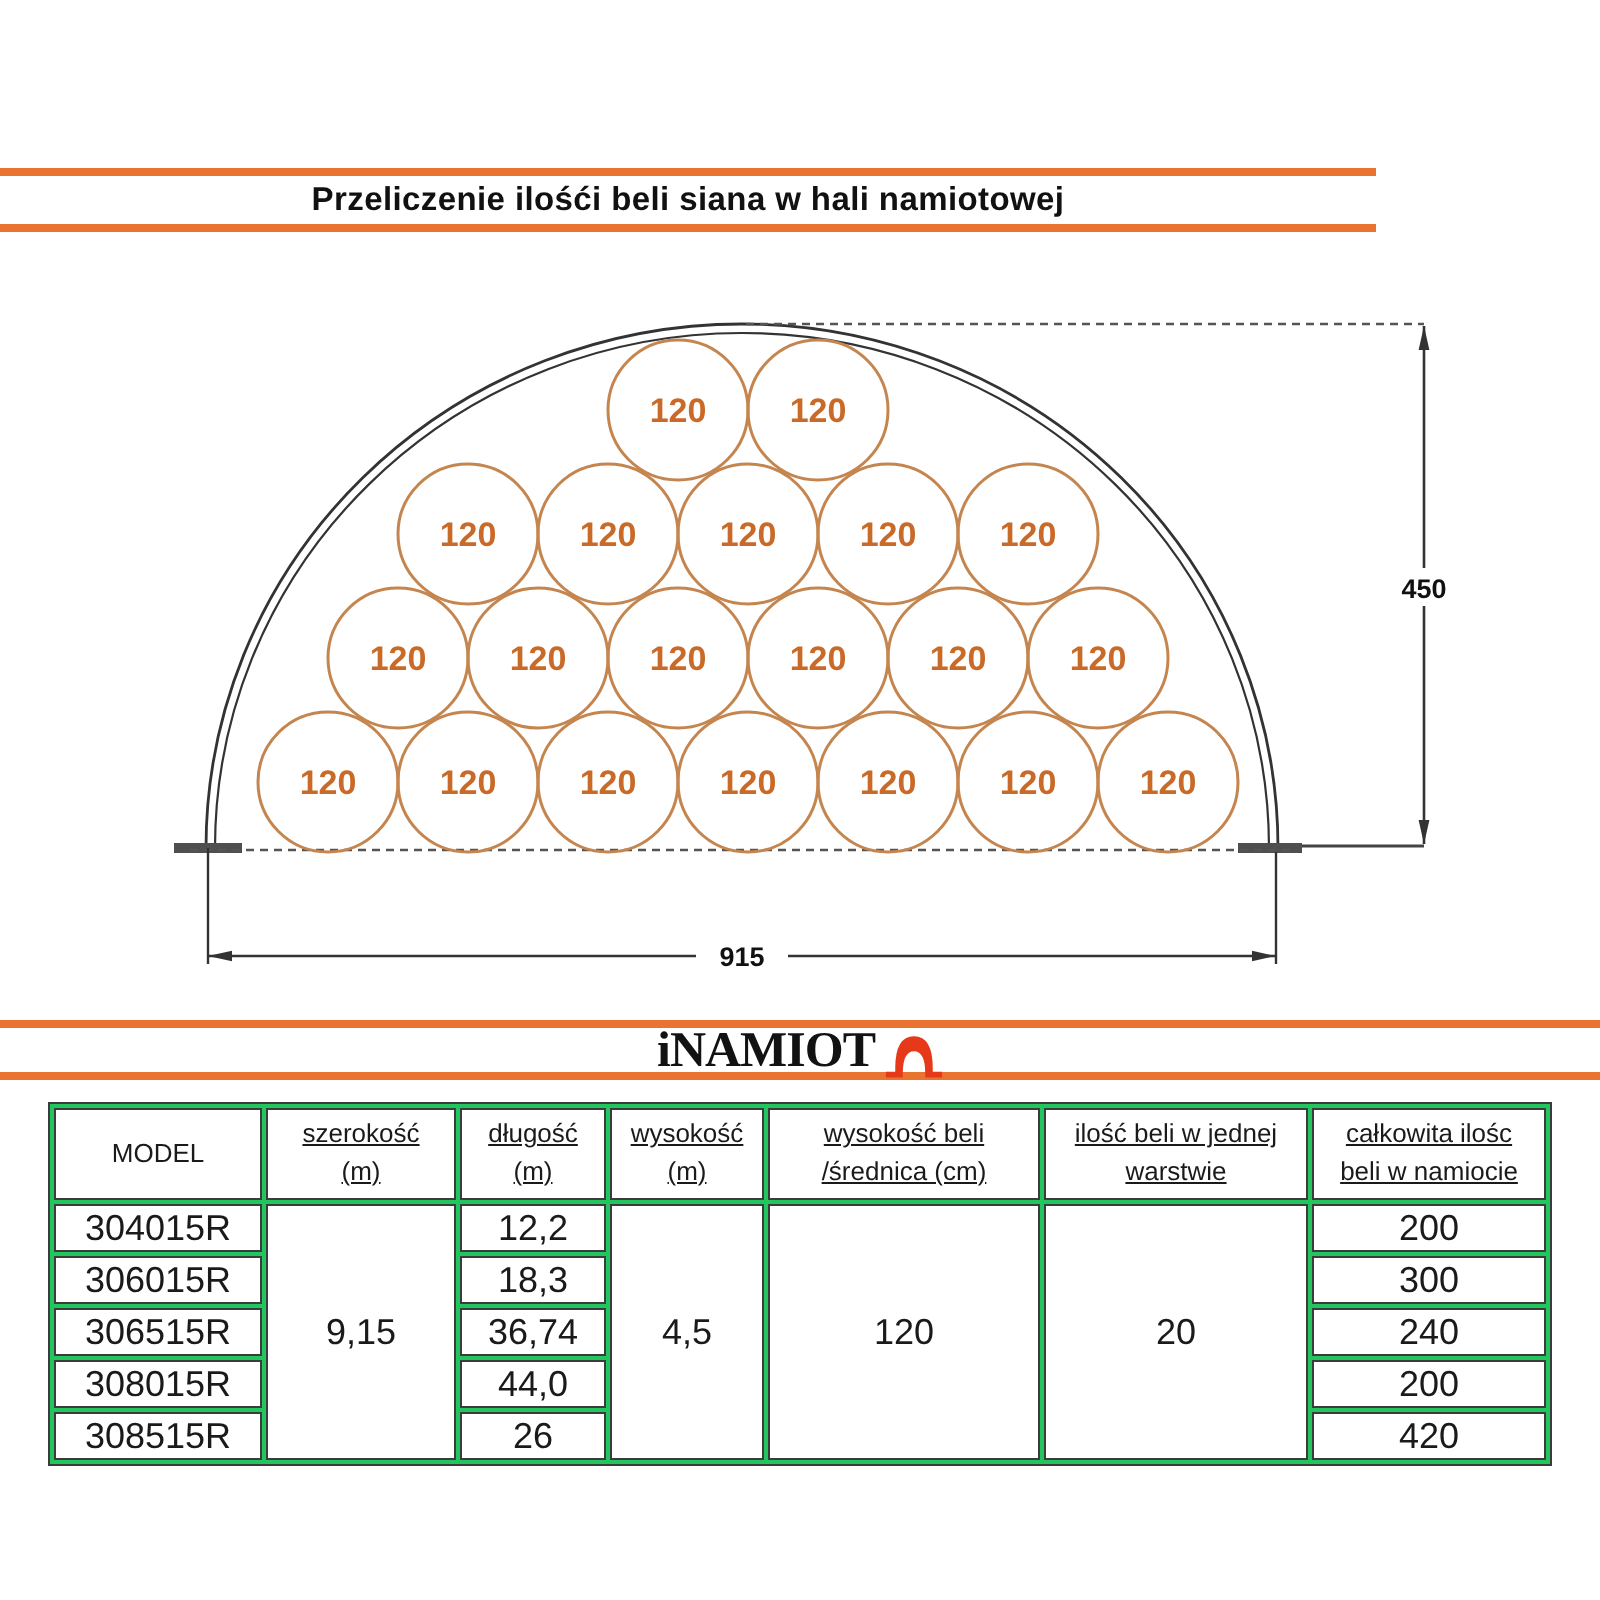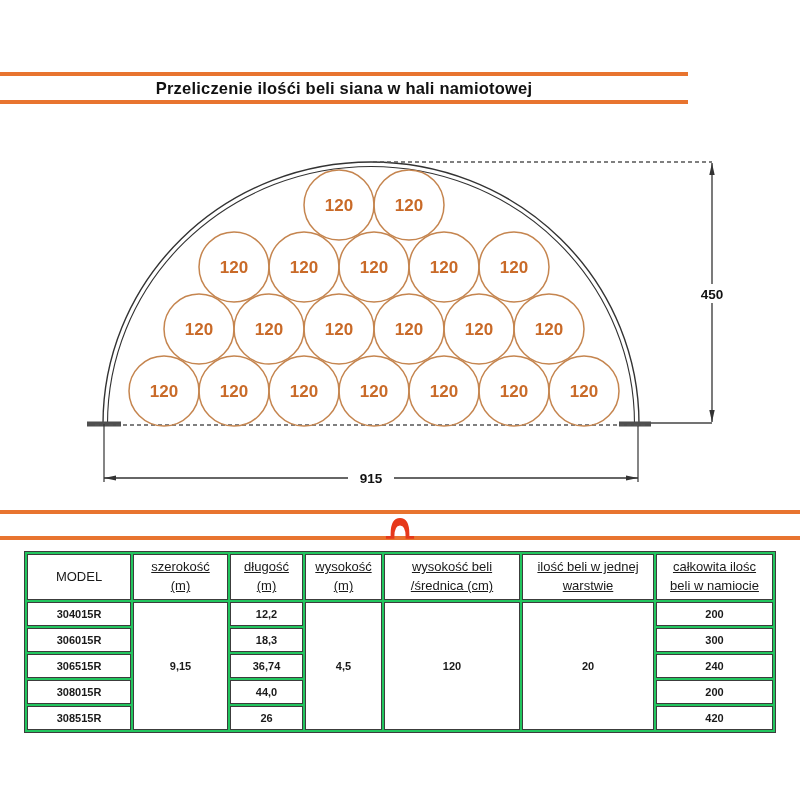--- a/index.html
+++ b/index.html
@@ -1,21 +1,21 @@
 <!DOCTYPE html>
 <html><head>
 <meta charset="utf-8">
 <style>
   html,body{margin:0;padding:0;}
   body{
     width:800px;height:800px;position:relative;background:#ffffff;
     font-family:"Liberation Sans", sans-serif;color:#1a1a1a;overflow:hidden;
   }
   .title-band{
-    position:absolute;top:72px;left:0;width:688px;height:24px;
+    position:absolute;top:84px;left:0;width:688px;height:24px;
     border-top:4px solid #e8742f;border-bottom:4px solid #e8742f;
     display:flex;align-items:center;justify-content:center;
   }
   .title-band h1{
     margin:0;font-size:16.5px;font-weight:bold;color:#111;letter-spacing:0.2px;
   }
   .diagram-wrap{position:absolute;top:116px;left:0;width:800px;height:394px;}
   .logo-band{
     position:absolute;top:510px;left:0;width:800px;height:22px;
     border-top:4px solid #e8742f;border-bottom:4px solid #e8742f;
@@ -30,21 +30,21 @@
     position:absolute;top:551px;left:24px;width:752px;
     border-collapse:separate;border-spacing:2px;
     border:1.5px solid #3c3c3c;background:#22c55e;
     table-layout:fixed;
   }
   table.spec td,table.spec th{
     border:1.5px solid #3c3c3c;text-align:center;vertical-align:middle;
     padding:0 2px;background:#fff;font-weight:normal;
   }
   table.spec th{height:44px;font-size:13px;line-height:1.45;}
-  table.spec td{height:22px;font-size:11px;font-weight:bold;}
+  table.spec td{height:22px;font-size:18px;}
   th.model-h{font-weight:bold;font-size:14px;}
   td.model{font-weight:bold;font-size:14.5px;}
   .hdr2{display:block;text-decoration:underline;}
 </style>
 </head>
 <body>
 
 <div class="title-band">
   <h1>Przeliczenie ilośći beli siana w hali namiotowej</h1>
 </div>
@@ -128,20 +128,21 @@
         <text x="444" y="281" text-anchor="middle" font-size="17" font-weight="bold" fill="#c96a28" font-family="Liberation Sans, sans-serif">120</text>
         <circle cx="514" cy="275" r="35" fill="none" stroke="#c5854f" stroke-width="1.5"></circle>
         <text x="514" y="281" text-anchor="middle" font-size="17" font-weight="bold" fill="#c96a28" font-family="Liberation Sans, sans-serif">120</text>
         <circle cx="584" cy="275" r="35" fill="none" stroke="#c5854f" stroke-width="1.5"></circle>
         <text x="584" y="281" text-anchor="middle" font-size="17" font-weight="bold" fill="#c96a28" font-family="Liberation Sans, sans-serif">120</text>
       </g>
   </svg>
 </div>
 
 <div class="logo-band">
+  <span class="logo-text">iNAMIOT</span>
   <svg class="logo-icon" width="30" height="27" viewBox="0 0 32 28">
     <path d="M1,27 L10,27 L10,25 Q10,13 16,13 Q22,13 22,25 L22,27 L31,27 L31,24 L26,24 L26,22 Q26,5 16,5 Q6,5 6,22 L6,24 L1,24 Z" fill="#e6391a"></path>
   </svg>
 </div>
 
 <table class="spec">
   <colgroup>
     <col style="width:104px">
       <col style="width:95px">
       <col style="width:73px">

